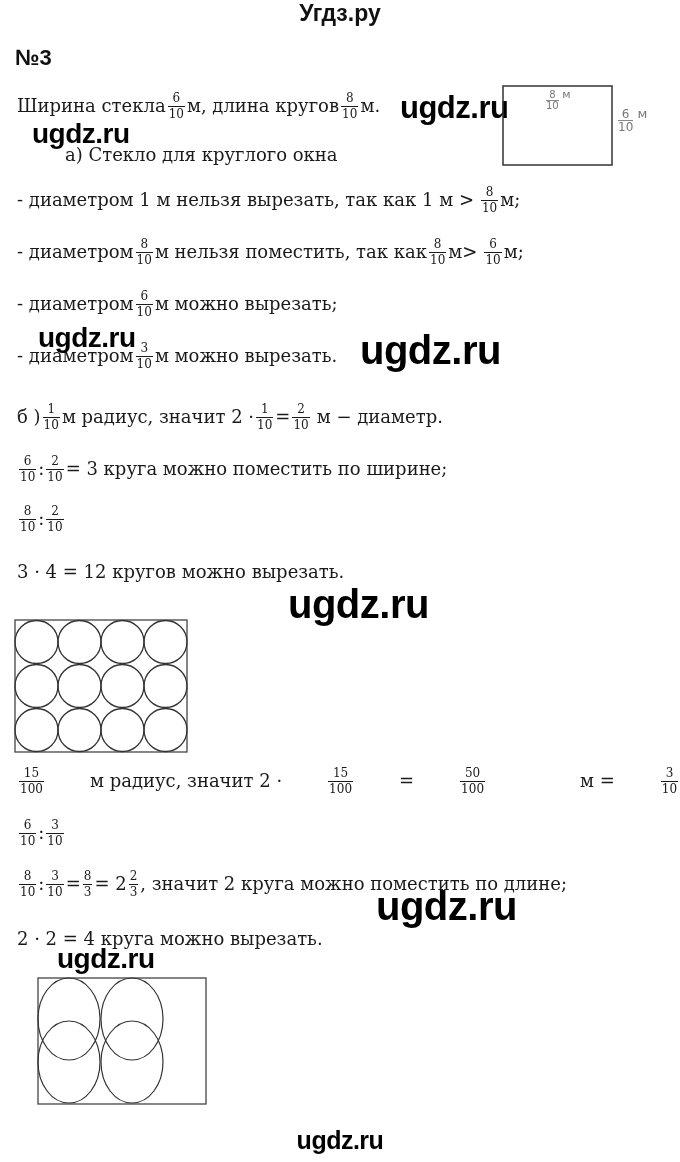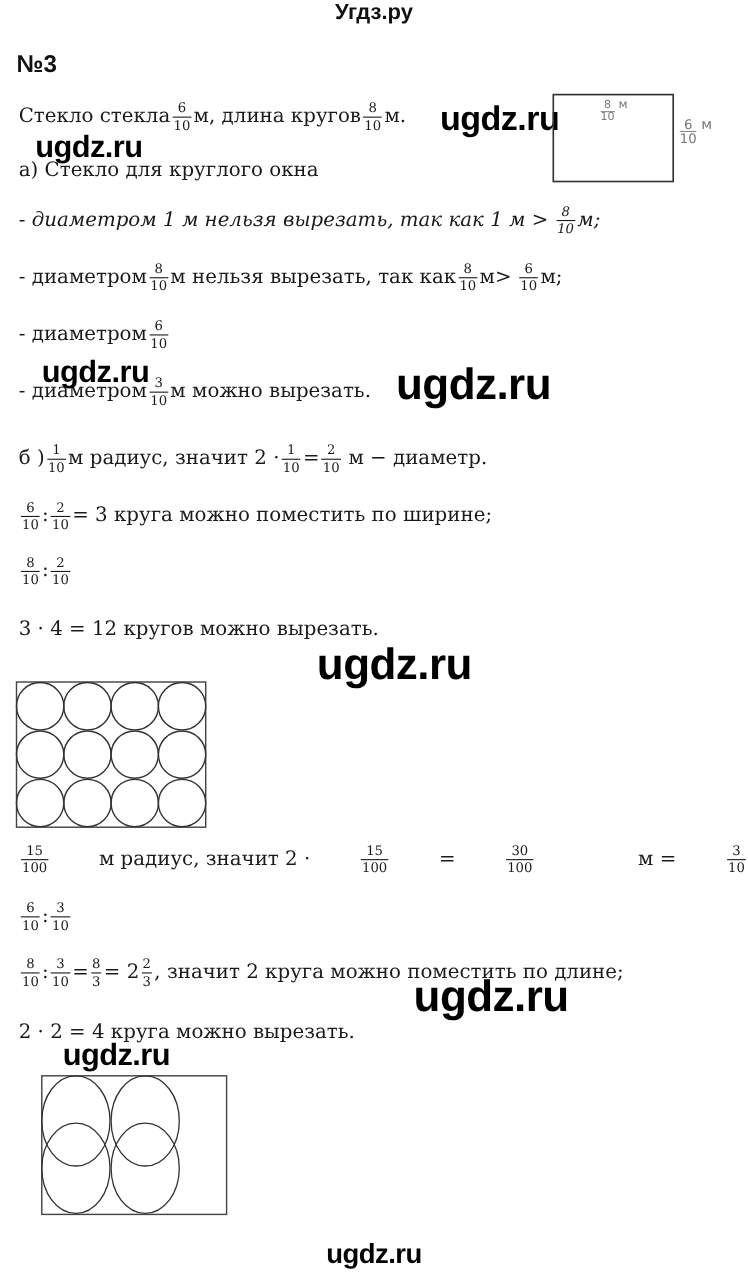--- a/index.html
+++ b/index.html
@@ -1,20 +1,20 @@
 <!DOCTYPE html>
 <html><head>
 <meta charset="utf-8">
 <style>
   html, body { margin: 0; padding: 0; background: #ffffff; }
   body { width: 680px; height: 1162px; position: relative; overflow: hidden;
          font-family: "DejaVu Serif", "Liberation Serif", serif; color: #1a1a1a; }
   .abs { position: absolute; }
   .title { left: 0; width: 680px; top: 0; text-align: center;
-           font-family: "Liberation Sans", sans-serif; font-weight: bold; font-size: 20px; color: #111; }
+           font-family: "Liberation Sans", sans-serif; font-weight: bold; font-size: 23px; color: #111; }
   .num { left: 15px; top: 45px; font-family: "Liberation Sans", sans-serif; font-weight: bold; font-size: 22px; color:#111; }
   .line { left: 17px; font-size: 18px; white-space: nowrap; line-height: 1; display: flex; align-items: center; }
   .frac { display: inline-flex; flex-direction: column; align-items: center; vertical-align: middle;
           font-size: 12px; line-height: 1.05; margin: 0 2px; }
   .frac .n { padding: 0 1px 1px; }
   .frac .d { border-top: 1.2px solid #1a1a1a; padding: 1px 1px 0; }
   .sp { display: inline-block; width: 5px; }
   .wm { font-family: "Liberation Sans", sans-serif; font-weight: bold; color: #000; letter-spacing: -0.5px; }
   .wm-l { font-size: 40px; }
   .wm-m { font-size: 31px; }
@@ -24,21 +24,21 @@
   .hfrac .d { border-top: 1px solid #888; }
   svg { position: absolute; }
 </style>
 </head>
 <body>
 
 <div class="abs title">Угдз.ру</div>
 <div class="abs num">№3</div>
 
 <div class="abs line" style="top:92px;">
-  <span>Стекло стекла</span>
+  <span>Ширина стекла</span>
   <span class="frac">
       <span class="n">6</span>
       <span class="d">10</span>
     </span>
   <span>м, длина кругов</span>
   <span class="frac">
       <span class="n">8</span>
       <span class="d">10</span>
     </span>
   <span>м.</span>
@@ -58,58 +58,59 @@
 <div class="abs hand" style="left:618px; top:106px; font-size:13px;">
   <span class="hfrac" style="font-size:12px;">
       <span>6</span>
       <span class="d">10</span>
     </span>
   <span>м</span>
 </div>
 
 <div class="abs wm wm-s" style="left:32px; top:118px;">ugdz.ru</div>
 
-<div class="abs line" style="top:146px;">а) Стекло для круглого окна</div>
-
-<div class="abs line" style="top:186px;font-style:italic;">
+<div class="abs line" style="top:146px;margin-left:48px;">а) Стекло для круглого окна</div>
+
+<div class="abs line" style="top:186px;">
   <span>- диаметром 1 м нельзя вырезать, так как 1 м &gt;</span>
     <span class="sp"></span>
   <span class="frac">
       <span class="n">8</span>
       <span class="d">10</span>
     </span>
   <span>м;</span>
 </div>
 
 <div class="abs line" style="top:238px;">
   <span>- диаметром</span>
   <span class="frac">
       <span class="n">8</span>
       <span class="d">10</span>
     </span>
-  <span>м нельзя вырезать, так как</span>
+  <span>м нельзя поместить, так как</span>
   <span class="frac">
       <span class="n">8</span>
       <span class="d">10</span>
     </span>
   <span>м&gt;</span>
     <span class="sp"></span>
   <span class="frac">
       <span class="n">6</span>
       <span class="d">10</span>
     </span>
   <span>м;</span>
 </div>
 
 <div class="abs line" style="top:290px;">
   <span>- диаметром</span>
   <span class="frac">
       <span class="n">6</span>
       <span class="d">10</span>
     </span>
+  <span>м можно вырезать;</span>
 </div>
 
 <div class="abs line" style="top:342px;">
   <span>- диаметром</span>
   <span class="frac">
       <span class="n">3</span>
       <span class="d">10</span>
     </span>
   <span>м можно вырезать.</span>
 </div>
@@ -188,21 +189,21 @@
       <span class="n">15</span>
       <span class="d">100</span>
     </span>
   <span>м радиус, значит 2 ·</span>
   <span class="frac">
       <span class="n">15</span>
       <span class="d">100</span>
     </span>
   <span>=</span>
   <span class="frac">
-      <span class="n">30</span>
+      <span class="n">50</span>
       <span class="d">100</span>
     </span>
     <span class="sp"></span>
   <span>м =</span>
   <span class="frac">
       <span class="n">3</span>
       <span class="d">10</span>
     </span>
     <span class="sp"></span>
   <span>м − диаметр.</span>

